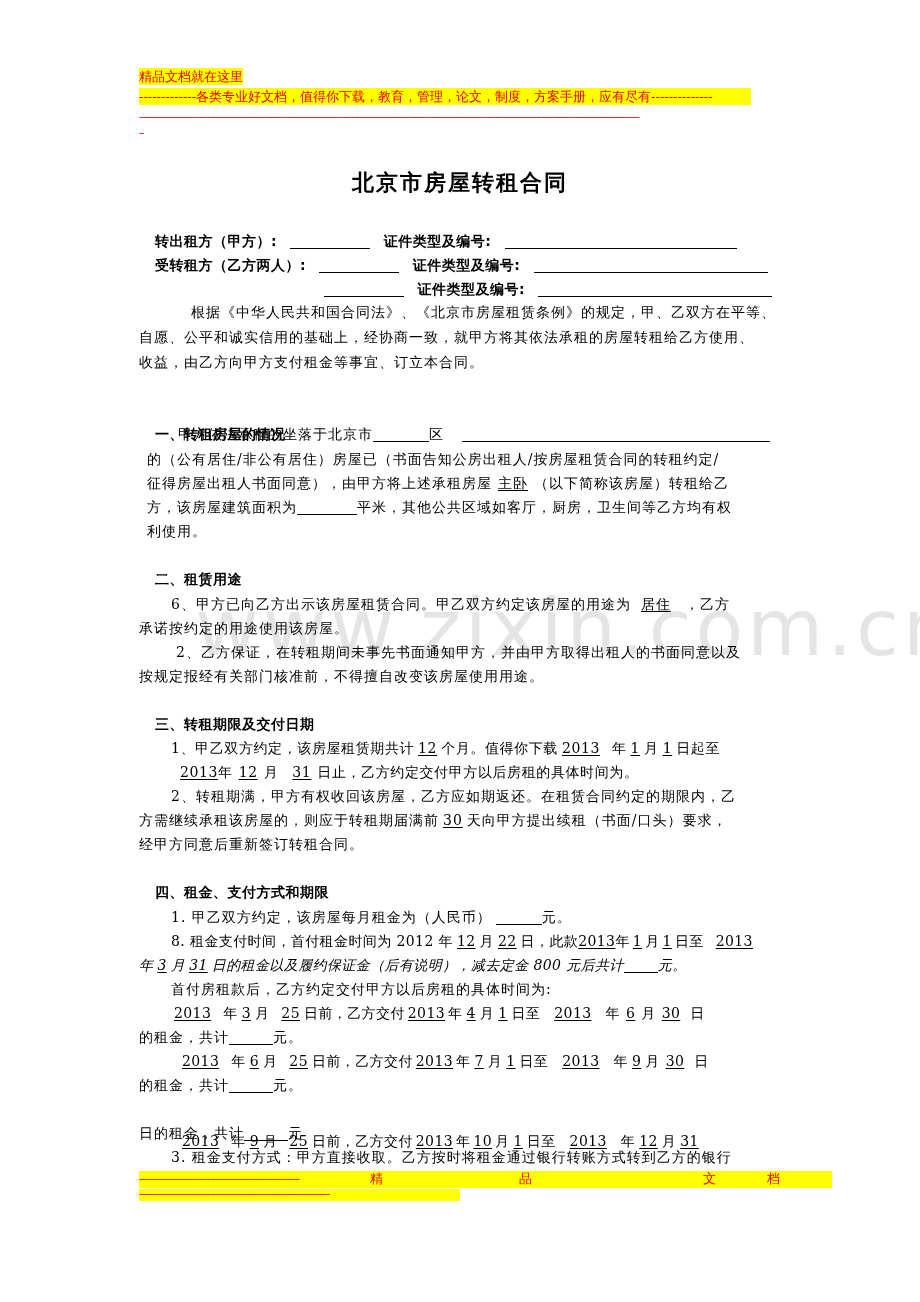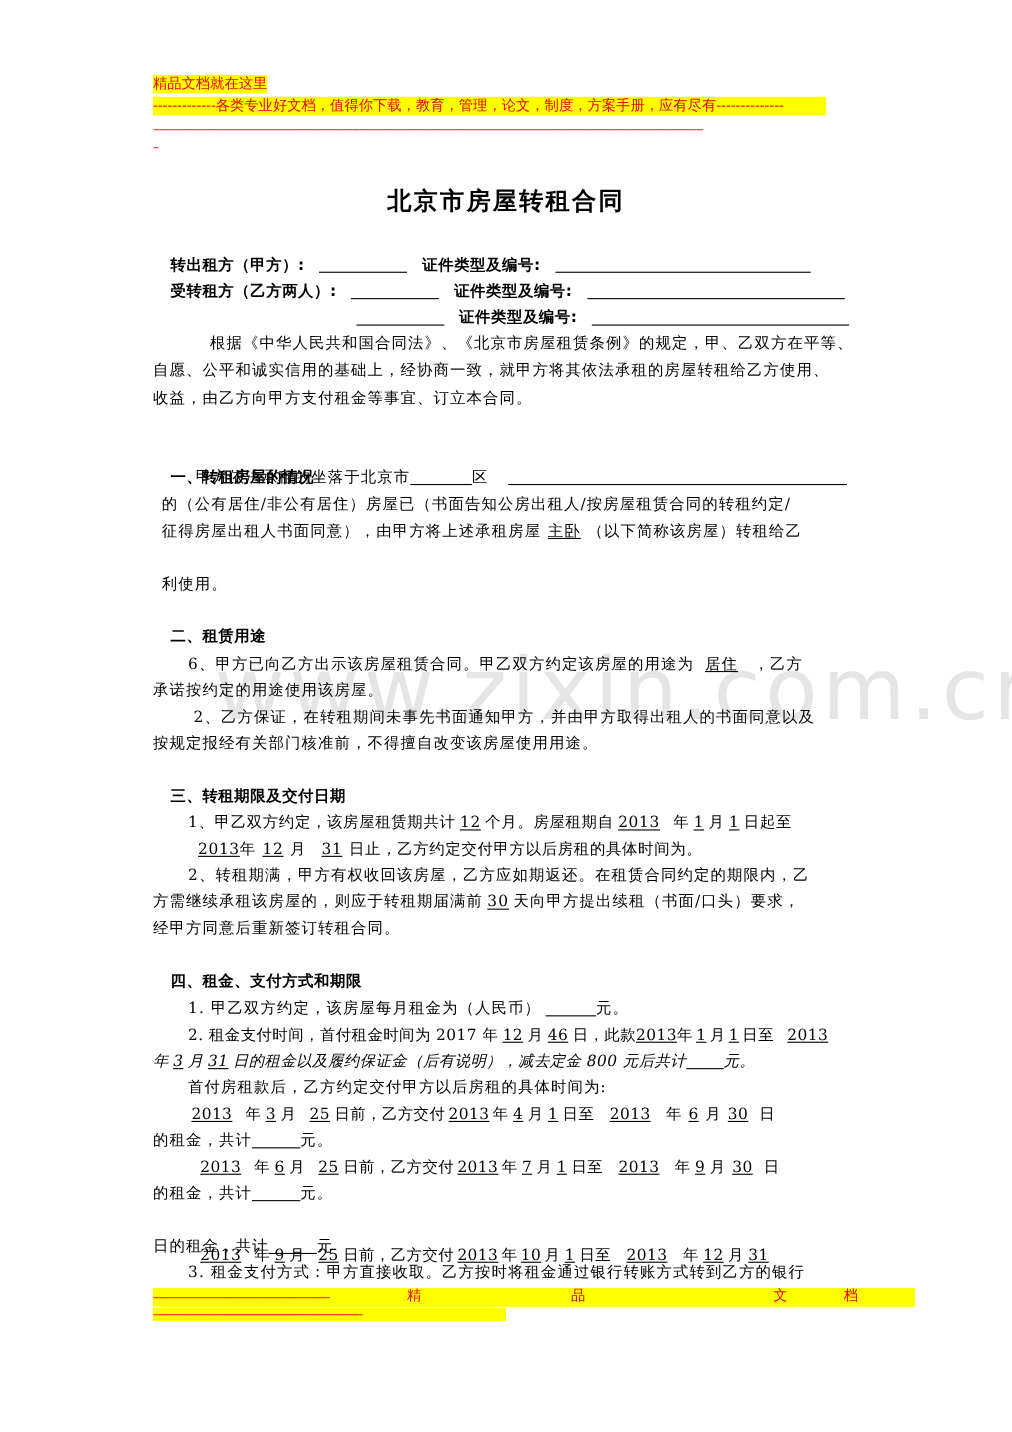--- a/index.html
+++ b/index.html
@@ -56,51 +56,54 @@
   <div class="ln" style="left:139px; top:353px;">收益，由乙方向甲方支付租金等事宜、订立本合同。</div>
 
   <div class="ln bold" style="left:139px; top:401px;margin-top:24px;">一、转租房屋的情况</div>
   <div class="ln" style="left:178px; top:425px;">
     <span>甲方依法承租的坐落于北京市</span><span class="blank" style="width:56px;"></span><span>区</span><span class="blank" style="width:308px; margin-left:18px;"></span>
   </div>
   <div class="ln" style="left:147px; top:450px;">的（公有居住/非公有居住）房屋已（书面告知公房出租人/按房屋租赁合同的转租约定/</div>
   <div class="ln" style="left:147px; top:474px;">
     <span>征得房屋出租人书面同意），由甲方将上述承租房屋</span><span class="u" style="padding:0 6px; text-decoration-line:underline;">主卧</span><span>（以下简称该房屋）转租给乙</span>
   </div>
+  <div class="ln" style="left:147px; top:498px;">
+    <span>方，该房屋建筑面积为</span><span class="blank" style="width:60px;"></span><span>平米，其他公共区域如客厅，厨房，卫生间等乙方均有权</span>
+  </div>
   <div class="ln" style="left:147px; top:522px;">利使用。</div>
 
   <div class="wm">www.zixin.com.cn</div>
 
   <div class="ln bold" style="left:139px; top:570px;">二、租赁用途</div>
   <div class="ln" style="left:171px; top:595px;">
     <span>6、甲方已向乙方出示该房屋租赁合同。甲乙双方约定该房屋的用途为</span><span class="u" style="padding:0 14px 0 10px;">居住</span><span>，乙方</span>
   </div>
   <div class="ln" style="left:139px; top:619px;">承诺按约定的用途使用该房屋。</div>
   <div class="ln" style="left:176px; top:643px;">2、乙方保证，在转租期间未事先书面通知甲方，并由甲方取得出租人的书面同意以及</div>
   <div class="ln" style="left:139px; top:667px;">按规定报经有关部门核准前，不得擅自改变该房屋使用用途。</div>
 
   <div class="ln bold" style="left:139px; top:715px;">三、转租期限及交付日期</div>
   <div class="ln" style="left:171px; top:739px; letter-spacing:0.6px;">
-    <span>1、甲乙双方约定，该房屋租赁期共计</span><span class="u" style="padding:0 4px;">12</span><span>个月。房屋租期自</span><span class="u" style="padding:0 12px 0 4px;">2013</span><span>年</span><span class="u" style="padding:0 4px;">1</span><span>月</span><span class="u" style="padding:0 4px;">1</span><span>日起至</span>
+    <span>1、甲乙双方约定，该房屋租赁期共计</span><span class="u" style="padding:0 4px;">12</span><span>个月。值得你下载</span><span class="u" style="padding:0 12px 0 4px;">2013</span><span>年</span><span class="u" style="padding:0 4px;">1</span><span>月</span><span class="u" style="padding:0 4px;">1</span><span>日起至</span>
   </div>
   <div class="ln" style="left:180px; top:763px; letter-spacing:0.6px;">
     <span class="u">2013</span><span>年</span><span class="u" style="padding:0 6px;">12</span><span>月</span><span class="u" style="padding:0 6px 0 14px;">31</span><span>日止，乙方约定交付甲方以后房租的具体时间为。</span>
   </div>
   <div class="ln" style="left:171px; top:787px;">2、转租期满，甲方有权收回该房屋，乙方应如期返还。在租赁合同约定的期限内，乙</div>
   <div class="ln" style="left:139px; top:811px;">
     <span>方需继续承租该房屋的，则应于转租期届满前</span><span class="u" style="padding:0 4px;">30</span><span>天向甲方提出续租（书面/口头）要求，</span>
   </div>
   <div class="ln" style="left:139px; top:835px;">经甲方同意后重新签订转租合同。</div>
 
   <div class="ln bold" style="left:139px; top:883px;">四、租金、支付方式和期限</div>
   <div class="ln" style="left:171px; top:908px;">
     <span>1. 甲乙双方约定，该房屋每月租金为（人民币）</span><span class="blank" style="width:46px; margin-left:4px;"></span><span>元。</span>
   </div>
   <div class="ln" style="left:171px; top:932px; letter-spacing:0.4px;">
-    <span>2. 租金支付时间，首付租金时间为 2017 年</span><span class="u" style="padding:0 4px;">12</span><span>月</span><span class="u" style="padding:0 4px;">46</span><span>日，此款</span><span class="u">2013</span><span>年</span><span class="u" style="padding:0 3px;">1</span><span>月</span><span class="u" style="padding:0 3px;">1</span><span>日至</span><span class="u" style="padding-left:12px;">2013</span>
+    <span>8. 租金支付时间，首付租金时间为 2012 年</span><span class="u" style="padding:0 4px;">12</span><span>月</span><span class="u" style="padding:0 4px;">22</span><span>日，此款</span><span class="u">2013</span><span>年</span><span class="u" style="padding:0 3px;">1</span><span>月</span><span class="u" style="padding:0 3px;">1</span><span>日至</span><span class="u" style="padding-left:12px;">2013</span>
   </div>
   <div class="ln" style="left:139px; top:956px; letter-spacing:0.4px;font-style:italic;">
     <span>年</span><span class="u" style="padding:0 4px;">3</span><span>月</span><span class="u" style="padding:0 4px;">31</span><span>日的租金以及履约保证金（后有说明），减去定金 800 元后共计</span><span class="blank" style="width:34px;"></span><span>元。</span>
   </div>
   <div class="ln" style="left:171px; top:980px;">首付房租款后，乙方约定交付甲方以后房租的具体时间为:</div>
 
   <div class="ln" style="left:170px; top:1004px; letter-spacing:0.4px;">
     <span class="u" style="padding:0 12px 0 4px;">2013</span><span>年</span><span class="u" style="padding:0 4px;">3</span><span>月</span><span class="u" style="padding:0 4px 0 12px;">25</span><span>日前，乙方交付</span><span class="u" style="padding:0 3px;">2013</span><span>年</span><span class="u" style="padding:0 4px;">4</span><span>月</span><span class="u" style="padding:0 4px;">1</span><span>日至</span><span class="u" style="padding:0 14px;">2013</span><span>年</span><span class="u" style="padding:0 6px;">6</span><span>月</span><span class="u" style="padding:0 10px 0 6px;">30</span><span>日</span>
   </div>
   <div class="ln" style="left:139px; top:1028px;">

